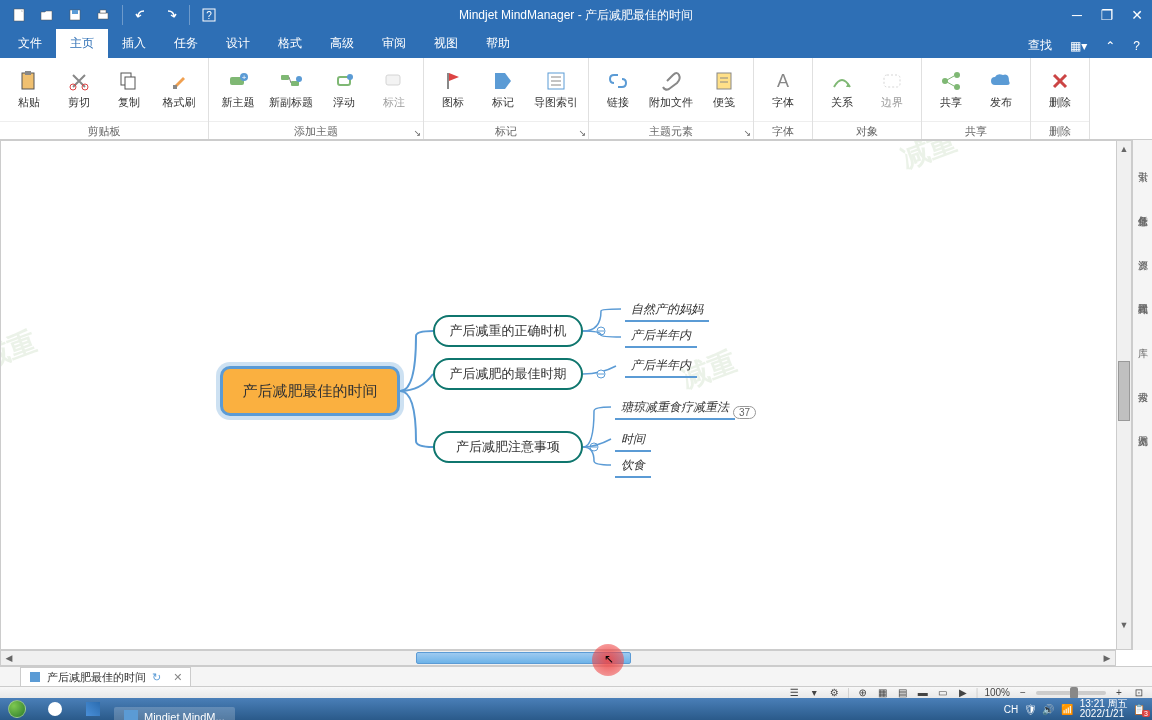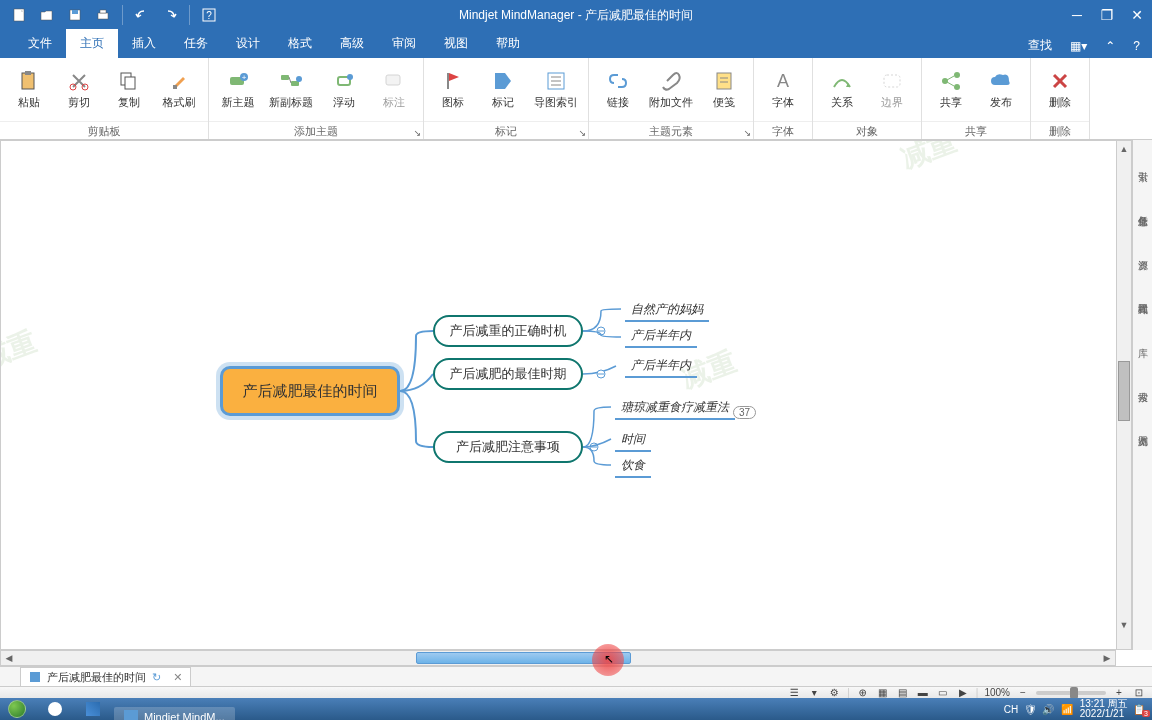--- a/index.html
+++ b/index.html
@@ -8,21 +8,21 @@
 
 .titlebar { height: 30px; background: #2e6fb5; display: flex; align-items: center; color: #fff; font-size: 12px; position: relative; }
 .qat { display: flex; align-items: center; padding-left: 6px; gap: 2px; }
 .qat-btn { width: 26px; height: 24px; display: flex; align-items: center; justify-content: center; cursor: pointer; }
 .qat-sep { width: 1px; height: 20px; background: rgba(255,255,255,0.3); margin: 0 4px; }
 .title-text { position: absolute; left: 50%; transform: translateX(-50%); font-size: 12px; }
 .win-controls { position: absolute; right: 0; display: flex; }
 .win-btn { width: 30px; height: 30px; display: flex; align-items: center; justify-content: center; cursor: pointer; font-size: 14px; }
 
 
-.menu-tabs { height: 28px; background: #2e6fb5; display: flex; align-items: flex-end; padding-left: 14px; position: relative; }
+.menu-tabs { height: 28px; background: #2e6fb5; display: flex; align-items: flex-end; padding-left: 4px; position: relative; }
 .menu-tab { padding: 6px 14px; color: #fff; font-size: 12px; cursor: pointer; }
 .menu-tab.active { background: #fff; color: #2e6fb5; }
 .menu-right { position: absolute; right: 8px; display: flex; align-items: center; gap: 10px; color: #fff; font-size: 12px; }
 .menu-right-btn { display: flex; align-items: center; gap: 2px; cursor: pointer; padding: 4px; }
 
 
 .ribbon { height: 82px; background: #fff; border-bottom: 1px solid #ccc; display: flex; }
 .ribbon-group { display: flex; flex-direction: column; border-right: 1px solid #e0e0e0; }
 .ribbon-group-content { flex: 1; display: flex; align-items: center; padding: 4px 8px; gap: 8px; }
 .ribbon-group-label { height: 18px; font-size: 11px; color: #666; text-align: center; position: relative; border-top: 1px solid #eee; line-height: 18px; }

